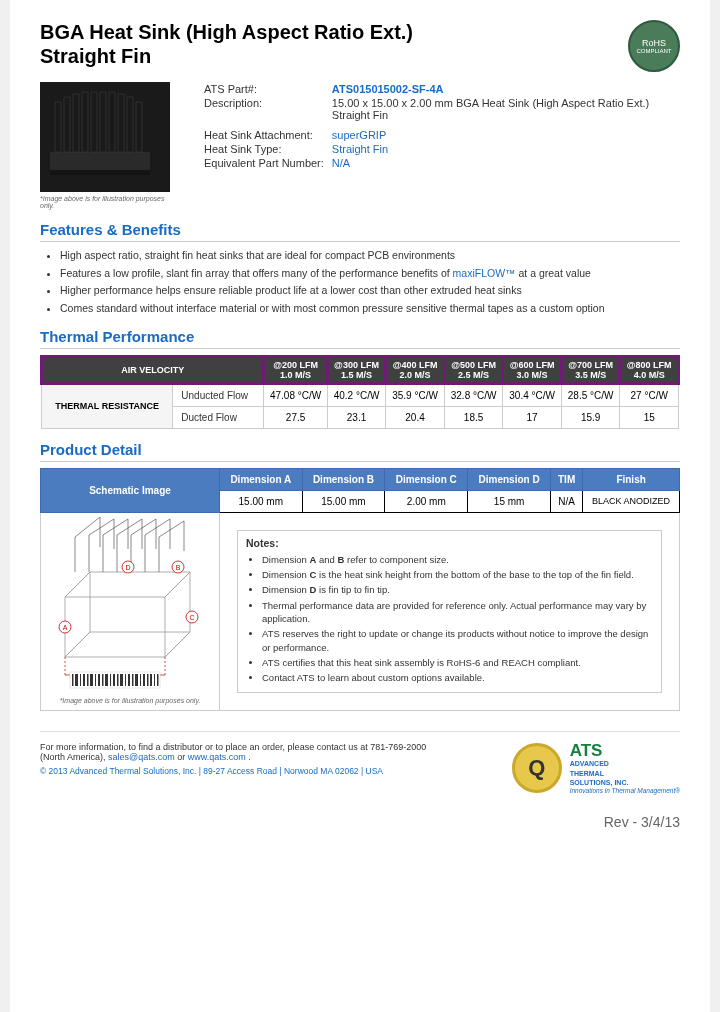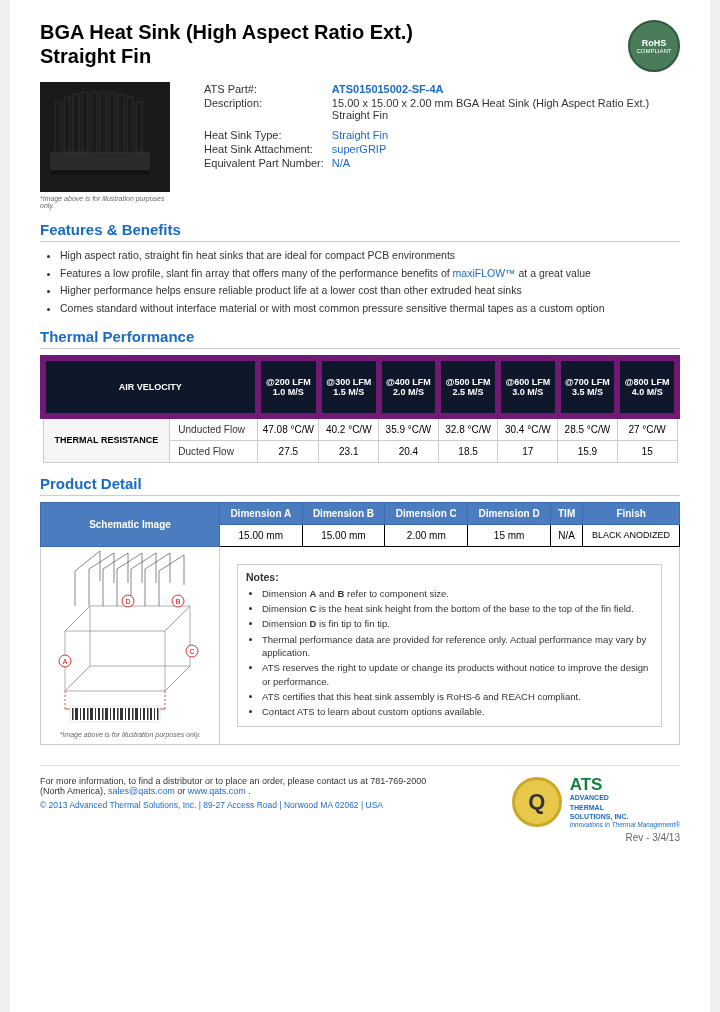--- a/index.html
+++ b/index.html
@@ -39,21 +39,21 @@
       display: flex;
       flex-direction: column;
       align-items: center;
       justify-content: center;
       color: white;
       font-size: 7px;
       font-weight: bold;
       text-align: center;
       border: 2px solid #2d5a3d;
     }
-    .rohs-badge .rohs-text { font-size: 9px; font-weight: bold; }
+    .rohs-badge .rohs-text { font-size: 9px; font-weight: normal; }
     
     .product-info-section {
       display: flex;
       gap: 20px;
       margin-bottom: 8px;
     }
     .product-image-container {
       width: 140px;
       flex-shrink: 0;
     }
@@ -112,26 +112,26 @@
     .link-blue { color: #1a6bc4; }
 
     
     .thermal-table {
       width: 100%;
       border-collapse: collapse;
       font-size: 10px;
       margin-bottom: 12px;
     }
     .thermal-table .header-row td {
-      background: #0f172a;
+      background: #404040;
       color: white;
       text-align: center;
       font-weight: bold;
-      padding: 16px 3px;
-      border: 6px solid #701a75;
+      padding: 2px 3px;
+      border: 3px solid #701a75;
       font-size: 9px;
     }
     .thermal-table .air-velocity-cell {
       font-size: 10px;
       font-weight: bold;
     }
     .thermal-table .data-cell {
       text-align: center;
       padding: 5px 3px;
       border: 1px solid #ccc;
@@ -266,24 +266,24 @@
       color: #1a6bc4;
       line-height: 1.3;
       font-weight: bold;
     }
     .ats-tagline {
       font-size: 6.5px;
       color: #1a6bc4;
       font-style: italic;
     }
     .rev-text {
-      font-size: 10px;
+      font-size: 14px;
       color: #666;
       text-align: right;
-      margin-top: 4px;
+      margin-top: 20px;
     }
   </style>
 </head>
 <body>
 
 <div class="page">
 
   <div class="header-section">
     <div class="product-title">
       <h1>
@@ -332,26 +332,26 @@
           <td colspan="2" class="spec-value-blue" style="font-weight:bold;">ATS015015002-SF-4A</td>
         </tr>
         <tr>
           <td class="spec-label">Description:</td>
           <td colspan="2" class="spec-value">15.00 x 15.00 x 2.00 mm  BGA Heat Sink (High Aspect Ratio Ext.) Straight Fin</td>
         </tr>
         <tr>
               <td colspan="3" style="height:6px;"></td>
             </tr>
         <tr>
+          <td class="spec-label">Heat Sink Attachment:</td>
+          <td class="spec-value-blue">superGRIP</td>
+        </tr>
+        <tr>
           <td class="spec-label">Heat Sink Type:</td>
           <td class="spec-value-blue">Straight Fin</td>
-        </tr>
-        <tr>
-          <td class="spec-label">Heat Sink Attachment:</td>
-          <td class="spec-value-blue">superGRIP</td>
         </tr>
         <tr>
           <td class="spec-label">Equivalent Part Number:</td>
           <td class="spec-value-blue">N/A</td>
         </tr>
       </tbody>
         </table>
     </div>
   </div>
 

